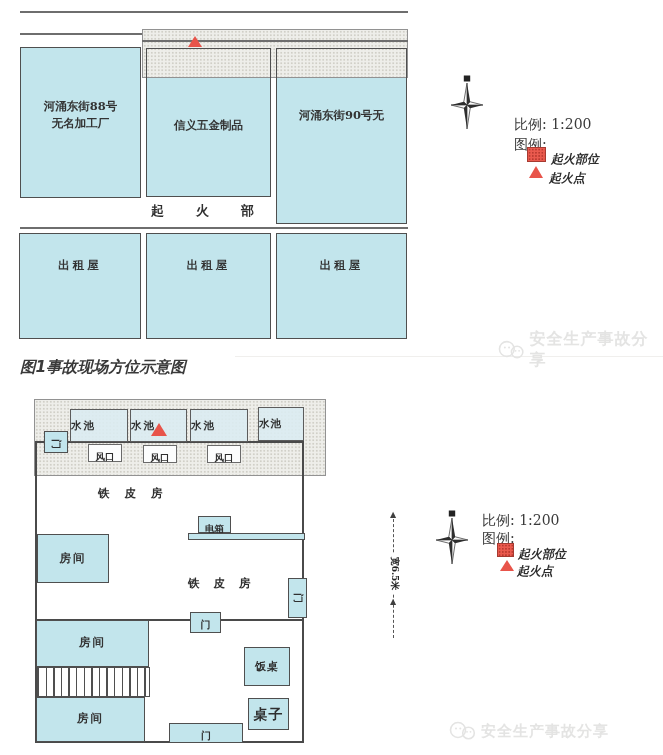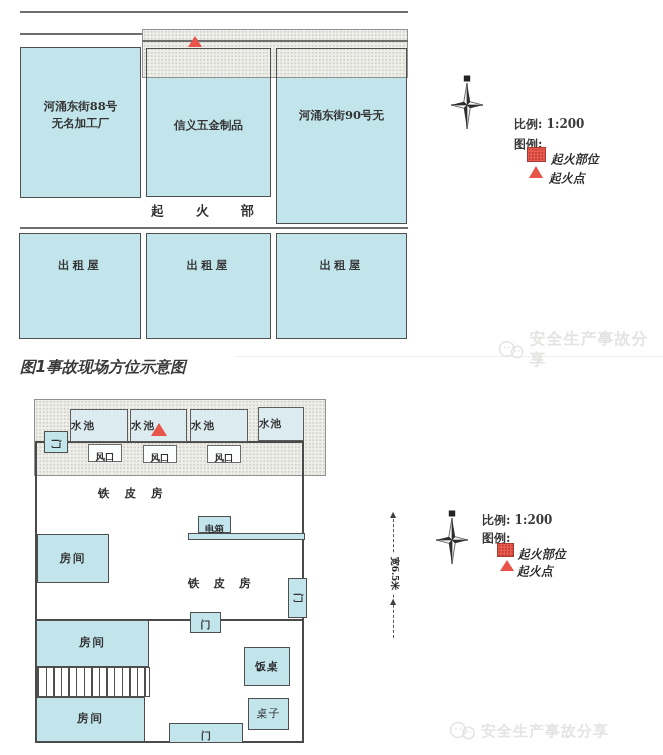--- a/index.html
+++ b/index.html
@@ -29,21 +29,21 @@
   .whitebox {
     position:absolute; background:#fcfdfd; border:1.3px solid #6a6a6a; z-index:3;
   }
   .poolbox {
     position:absolute; background:rgba(219,236,241,0.88); border:1.2px solid #5c5c5c; z-index:3;
     text-align:left;
   }
   .wall { position:absolute; background:#4a4a4a; z-index:2; }
 
   .clabel { font-size:11.5px; font-weight:bold; color:#333; line-height:1.45; text-align:center; display:block; }
-  .slabel { font-size:12px; font-weight:bold; color:#3a3a3a; }
+  .slabel { font-size:14px; font-weight:normal; color:#3a3a3a; }
 
   .tri-up {
     position:absolute; width:0; height:0; z-index:4;
     border-left:7px solid transparent; border-right:7px solid transparent;
     border-bottom:11px solid #e8544a;
   }
 
   .legend-sq {
     position:absolute;
     background-color:#ea5a4e;
@@ -215,21 +215,21 @@
     <span style="font-size:10px; font-weight:bold; line-height:19px;">门</span>
   </div>
   <div class="bluebox" style="left:169px; top:723px; width:74px; height:20px; text-align:center;">
     <span style="font-size:10px; font-weight:bold; line-height:18px;">门</span>
   </div>
 
   <div class="bluebox" style="left:244px; top:647px; width:46px; height:39px; text-align:center;">
     <span style="font-size:11px; font-weight:bold; line-height:37px; letter-spacing:1px;">饭桌</span>
   </div>
   <div class="bluebox" style="left:248px; top:698px; width:41px; height:32px; text-align:center;">
-    <span style="font-size:11px; font-weight:normal; line-height:30px; letter-spacing:1px;">桌子</span>
+    <span style="font-size:14px; font-weight:bold; line-height:30px; letter-spacing:1px;">桌子</span>
   </div>
 
   <div class="dim-line" style="left:393px; top:514px; height:124px;"></div>
   <span class="dim-arrow" style="left:390px; top:511px;">▲</span>
   <span class="dim-arrow" style="left:390px; top:598px;">▲</span>
   <span class="dim-text" style="left:374px; top:566px; width:40px; text-align:center;">宽6.5米</span>
 
   <svg class="abs" style="left:432px; top:510px;" width="40" height="56" viewBox="0 0 40 56">
     <rect x="16.8" y="0.5" width="6.4" height="6" fill="#222"></rect>
     <path d="M20 8 L20 30 L23.2 26.8 Z" fill="#2e2e2e"></path>

